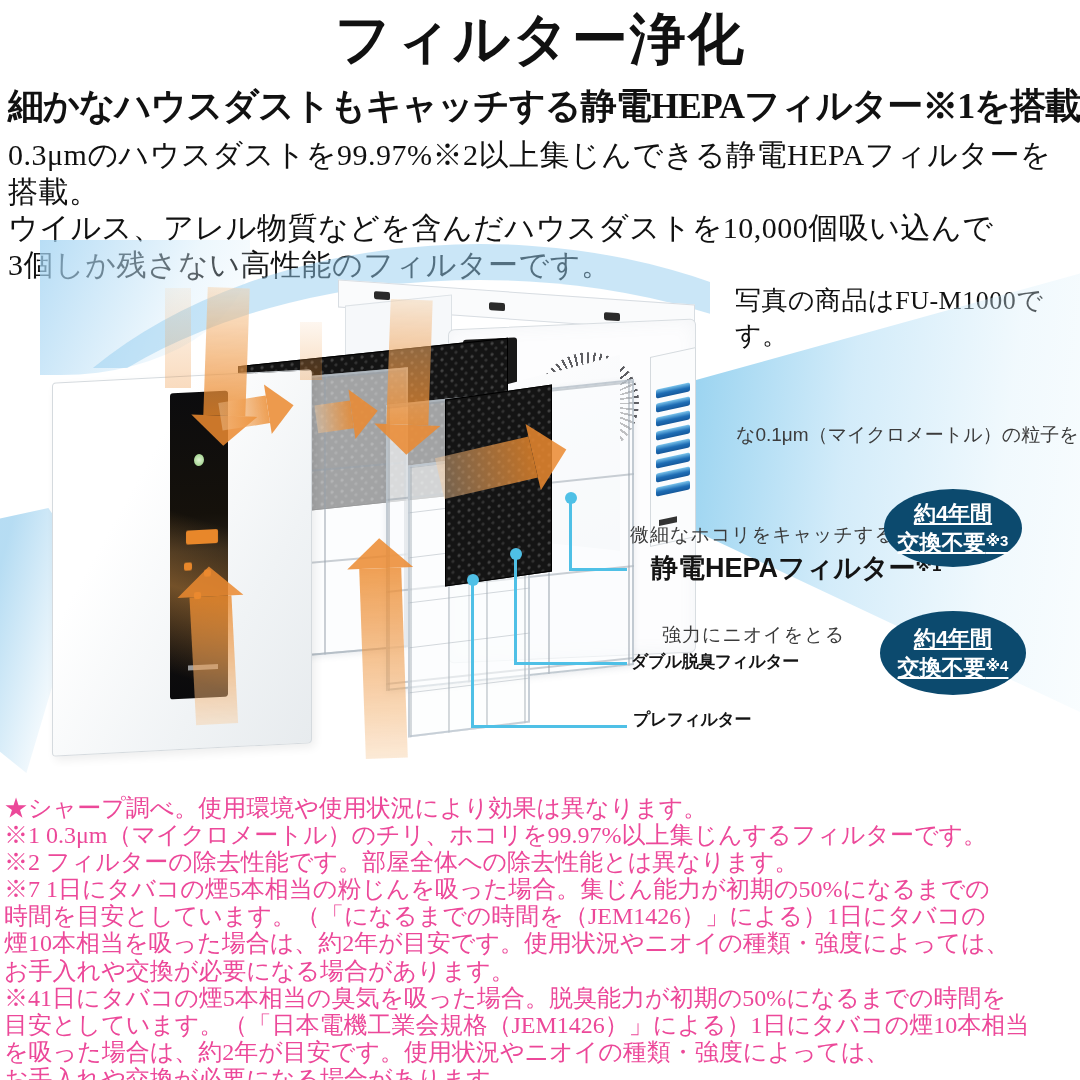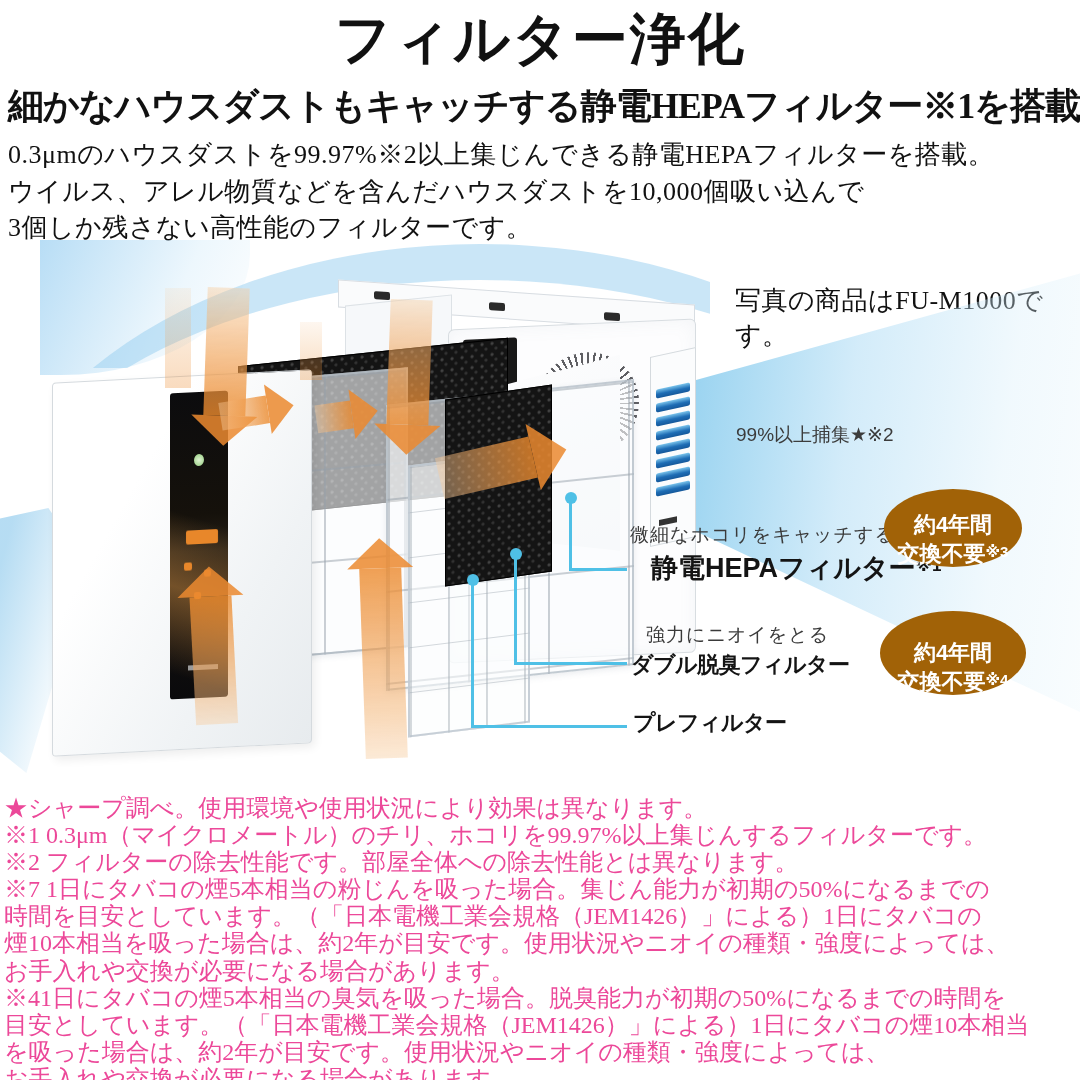--- a/index.html
+++ b/index.html
@@ -4,21 +4,21 @@
 <style>
   html,body{margin:0;padding:0;background:#fff;}
   #canvas{position:relative;width:1080px;height:1080px;background:#fff;overflow:hidden;
           font-family:"Liberation Sans","DejaVu Sans",sans-serif;color:#111;}
   .abs{position:absolute;}
   .serif{font-family:"Liberation Serif","DejaVu Serif",serif;}
 
   
   .title{top:2px;left:0;width:100%;text-align:center;font-size:56px;font-weight:900;letter-spacing:2px;}
   .headline{top:82px;left:8px;width:1066px;font-size:36px;font-weight:900;white-space:nowrap;letter-spacing:-1px;}
-  .intro{top:137px;left:8px;width:1068px;font-size:26px;line-height:36.5px;letter-spacing:.5px;}
+  .intro{top:137px;left:8px;width:1068px;font-size:30px;line-height:36.5px;letter-spacing:.5px;}
   .photo-note{top:283px;left:735px;font-size:26px;letter-spacing:.5px;}
 
   
   .swoosh-fill{left:40px;top:240px;width:210px;height:135px;
     background:linear-gradient(115deg,rgba(160,210,242,.75),rgba(210,235,250,.4) 60%,rgba(255,255,255,0));
     border-radius:0 0 90% 0;}
   .arc-clip{left:20px;top:228px;width:690px;height:140px;overflow:hidden;}
   .arc{position:absolute;left:-40px;top:16px;width:1000px;height:640px;border-radius:50%;
     border-top:36px solid rgba(150,205,240,.5);}
   .stream{left:686px;top:258px;width:398px;height:480px;
@@ -99,24 +99,24 @@
     border-left:26px solid #ec8a30;}
   .faint{opacity:.32;}
 
   
   .lv{position:absolute;width:3px;background:#4fc0e6;}
   .lh{position:absolute;height:3px;background:#4fc0e6;}
   .ldot{position:absolute;width:12px;height:12px;border-radius:50%;background:#4fc0e6;}
   .cap{position:absolute;font-size:19px;color:#3a3a3a;letter-spacing:1px;}
   .fname{position:absolute;font-size:27px;font-weight:700;color:#141414;letter-spacing:0;}
   .fname .ref{font-size:17px;vertical-align:6px;}
-  .fname2{font-size:22px;letter-spacing:-.5px;}
+  .fname2{font-size:17px;letter-spacing:-.5px;}
   .annotation{position:absolute;left:736px;top:420px;font-size:19px;line-height:29px;color:#3c3c3c;}
-  .badge{position:absolute;border-radius:50%;background:#a16207;color:#fff;text-align:center;
-    font-weight:700;font-size:22px;line-height:27px;display:flex;flex-direction:column;justify-content:flex-end;}
+  .badge{position:absolute;border-radius:50%;background:#0c4a6e;color:#fff;text-align:center;
+    font-weight:700;font-size:22px;line-height:27px;display:flex;flex-direction:column;justify-content:center;text-decoration:underline;}
   .badge .ref{font-size:15px;vertical-align:4px;}
 
   
   .footnotes{top:762px;left:4px;width:1068px;font-size:24px;line-height:27.1px;color:#ec4899;letter-spacing:0;margin-top:33px;}
 </style>
 </head>
 <body>
 
 <div id="canvas">
 
@@ -220,44 +220,44 @@
   <div class="lv" style="left:514px;top:556px;height:108px;"></div>
   <div class="lh" style="left:514px;top:662px;width:113px;"></div>
 
   <div class="ldot" style="left:467px;top:574px;"></div>
   <div class="lv" style="left:471px;top:582px;height:146px;"></div>
   <div class="lh" style="left:471px;top:725px;width:156px;"></div>
 
   <div class="cap" style="left:630px;top:522px;">微細なホコリをキャッチする</div>
   <div class="fname" style="left:631px;top:550px;margin-left:20px;"><span>静電HEPAフィルター</span><span class="ref">※1</span></div>
 
-  <div class="cap" style="left:646px;top:622px;">強力にニオイをとる</div>
+  <div class="cap" style="left:630px;top:622px;padding-left:32px;">強力にニオイをとる</div>
   <div class="fname fname2" style="left:631px;top:650px;">ダブル脱臭フィルター</div>
 
   <div class="fname fname2" style="left:633px;top:708px;">プレフィルター</div>
 
   <div class="annotation">
-    <div>99%以上捕集★※2</div>
+    <div>な0.1μm（マイクロメートル）の粒子を</div>
   </div>
 
   <div class="badge" style="left:884px;top:489px;width:138px;height:78px;">
     <div>約4年間</div>
     <div><span>交換不要</span><span class="ref">※3</span></div>
   </div>
   <div class="badge" style="left:880px;top:611px;width:146px;height:84px;">
     <div>約4年間</div>
     <div><span>交換不要</span><span class="ref">※4</span></div>
   </div>
 
   <div class="abs serif footnotes">
     <div>★シャープ調べ。使用環境や使用状況により効果は異なります。</div>
     <div>※1 0.3μm（マイクロメートル）のチリ、ホコリを99.97%以上集じんするフィルターです。</div>
     <div>※2 フィルターの除去性能です。部屋全体への除去性能とは異なります。</div>
     <div>※7 1日にタバコの煙5本相当の粉じんを吸った場合。集じん能力が初期の50%になるまでの</div>
-    <div>時間を目安としています。（「日本電機工業会規格（JEM1426）」による）1日にタバコの</div>
+    <div>時間を目安としています。（「になるまでの時間を（JEM1426）」による）1日にタバコの</div>
     <div>煙10本相当を吸った場合は、約2年が目安です。使用状況やニオイの種類・強度によっては、</div>
     <div>お手入れや交換が必要になる場合があります。</div>
     <div>※41日にタバコの煙5本相当の臭気を吸った場合。脱臭能力が初期の50%になるまでの時間を</div>
     <div>目安としています。（「日本電機工業会規格（JEM1426）」による）1日にタバコの煙10本相当</div>
     <div>を吸った場合は、約2年が目安です。使用状況やニオイの種類・強度によっては、</div>
     <div>お手入れや交換が必要になる場合があります。</div>
   </div>
 
 </div>
 

